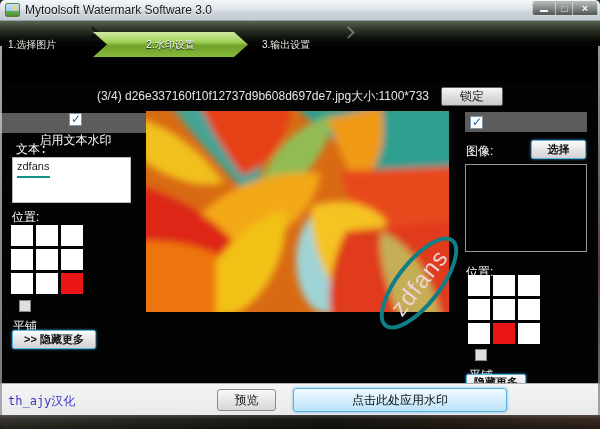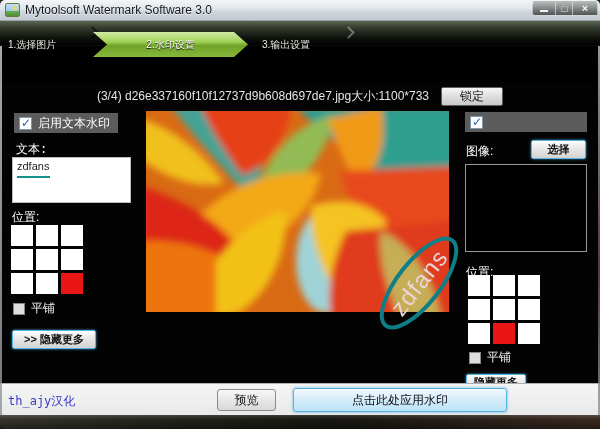--- a/index.html
+++ b/index.html
@@ -56,21 +56,21 @@
 
   .flabel { position:absolute; color:#fff; font-size:12px; }
   .text-input { position:absolute; left:12px; top:75px; width:119px; height:46px; background:#fff; border:1px solid #bbb;
     font-size:11px; color:#222; padding:2px 4px; cursor:text; }
   .input-underline { position:absolute; left:4px; top:18px; width:33px; height:2px; background:#13918c; }
 
   .pos-grid { position:absolute; display:grid; grid-template-columns:repeat(3,22px); grid-auto-rows:21px; gap:3px; }
   .pos-grid .cell { background:#fff; cursor:pointer; }
   .pos-grid .cell.selected { background:#ea1515; }
 
-  .tile-row { position:absolute; display:flex; align-items:center; gap:6px; }
+  .tile-row { position:absolute; display:flex; align-items:center; gap:6px;flex-direction:column; }
   .tile-row .lbl { color:#f0f0f0; font-size:12px; }
 
   .btn-cyan { border:1px solid #56b4e4; border-radius:2px; color:#111; font-size:11px; font-weight:bold;
     background:linear-gradient(180deg,#fdfdfd,#e6e6e6 48%,#d3d3d3); box-shadow:0 0 3px rgba(86,180,228,.8); cursor:pointer; }
   .btn-hide-left { position:absolute; left:12px; top:248px; width:84px; height:19px; }
   .btn-select { position:absolute; left:531px; top:58px; width:55px; height:19px; }
   .btn-hide-right { position:absolute; left:466px; top:292px; width:60px; height:19px; }
 
   .img-box { position:absolute; left:465px; top:82px; width:122px; height:88px; background:#000; border:1px solid #989898; }
 
@@ -120,21 +120,21 @@
     <span class="chev c2"></span>
   </div>
 
   <div class="content">
 
     <div class="infobar">
       <span class="info-text">(3/4)  d26e337160f10f12737d9b608d697de7.jpg大小:1100*733</span>
       <button class="btn-lock">锁定</button>
     </div>
 
-    <div class="panel-header" style="left:14px; top:31px; width:104px;">
+    <div class="panel-header" style="left:0; top:31px; width:146px;flex-direction:column;">
       <span class="checkbox checked"></span>
       <span class="lbl">启用文本水印</span>
     </div>
     <div class="flabel" style="left:16px; top:59px;font-family:Liberation Mono, monospace;">文本:</div>
     <div class="text-input">
       <span>zdfans</span>
       <span class="input-underline"></span>
     </div>
     <div class="flabel" style="left:12px; top:127px;">位置:</div>
     <div class="pos-grid" style="left:11px; top:143px;">

